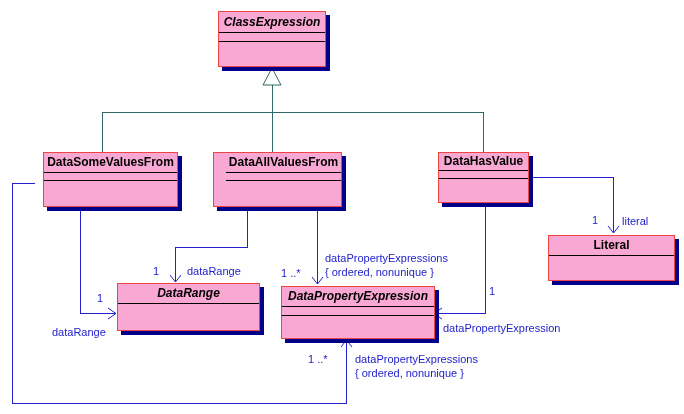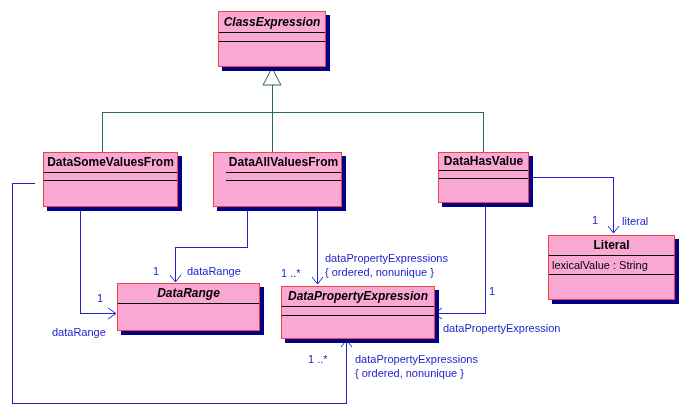--- a/index.html
+++ b/index.html
@@ -101,21 +101,20 @@
   </div>
 
   <div class="uml-class abstract" style="left:281px;top:286px;width:152px;">
     <div class="title">DataPropertyExpression</div>
     <div class="attrs" style="height:8px;"></div>
     <div class="ops" style="height:22px;"></div>
   </div>
 
   <div class="uml-class" style="left:548px;top:235px;width:125px;">
     <div class="title">Literal</div>
-    <div class="attrs" style="height:18px;line-height:18px;">lexicalValue : String</div>
     <div class="ops" style="height:24px;"></div>
   </div>
 
   <div class="edge-label" style="left:153px;top:265px;">1</div>
   <div class="edge-label" style="left:187px;top:265px;">dataRange</div>
 
   <div class="edge-label" style="left:97px;top:292px;">1</div>
   <div class="edge-label" style="left:52px;top:326px;">dataRange</div>
 
   <div class="edge-label" style="left:281px;top:267px;">1 ..*</div>

